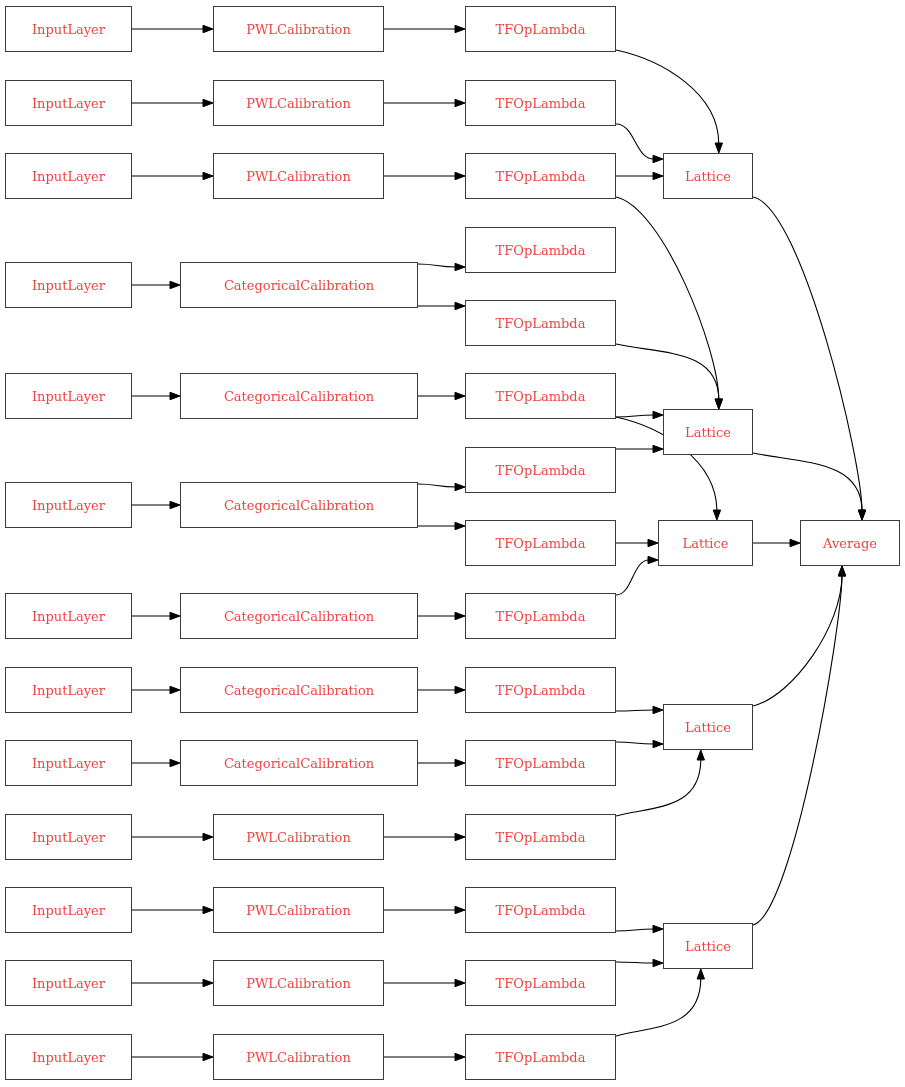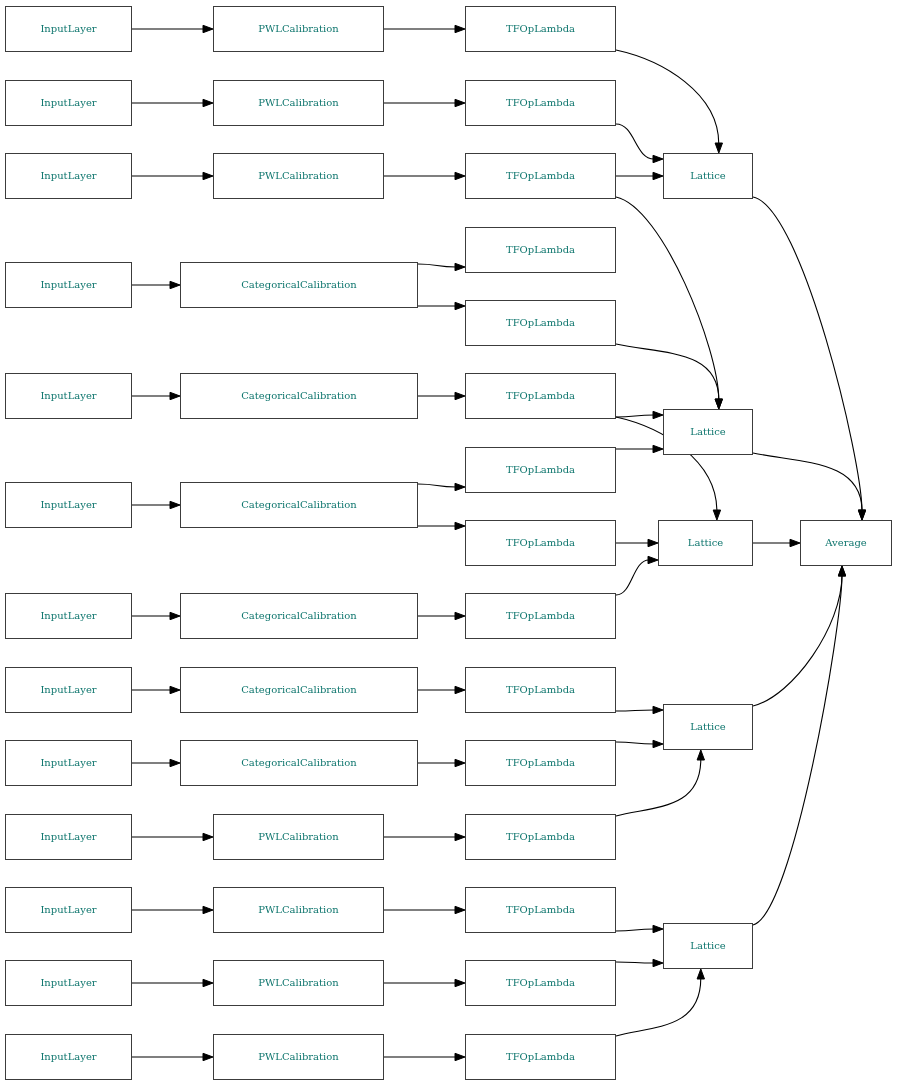--- a/index.html
+++ b/index.html
@@ -11,22 +11,22 @@
     overflow:hidden;
   }
   .node{
     position:absolute;
     box-sizing:border-box;
     border:1px solid #3c3c3c;
     background:#ffffff;
     display:flex;
     align-items:center;
     justify-content:center;
-    font-size:10px;
-    color:#0f766e;
+    font-size:13px;
+    color:#ef4444;
     line-height:1;
     white-space:nowrap;
     z-index:2;
   }
   #edges{
     position:absolute;
     left:0;top:0;
     width:905px;height:1087px;
     z-index:1;
     pointer-events:none;
@@ -178,15 +178,15 @@
       <div class="node" style="left: 465px; top: 740px; width: 151px; height: 46px;">TFOpLambda</div>
       <div class="node" style="left: 465px; top: 814px; width: 151px; height: 46px;">TFOpLambda</div>
       <div class="node" style="left: 465px; top: 887px; width: 151px; height: 46px;">TFOpLambda</div>
       <div class="node" style="left: 465px; top: 960px; width: 151px; height: 46px;">TFOpLambda</div>
       <div class="node" style="left: 465px; top: 1034px; width: 151px; height: 46px;">TFOpLambda</div>
       <div class="node" style="left: 663px; top: 153px; width: 90px; height: 46px;">Lattice</div>
       <div class="node" style="left: 663px; top: 409px; width: 90px; height: 46px;">Lattice</div>
       <div class="node" style="left: 658px; top: 520px; width: 95px; height: 46px;">Lattice</div>
       <div class="node" style="left: 663px; top: 704px; width: 90px; height: 46px;">Lattice</div>
       <div class="node" style="left: 663px; top: 923px; width: 90px; height: 46px;">Lattice</div>
-      <div class="node" style="left: 800px; top: 520px; width: 92px; height: 46px;">Average</div>
+      <div class="node" style="left: 800px; top: 520px; width: 100px; height: 46px;">Average</div>
     </div>
 </div>
 
 </body></html>

